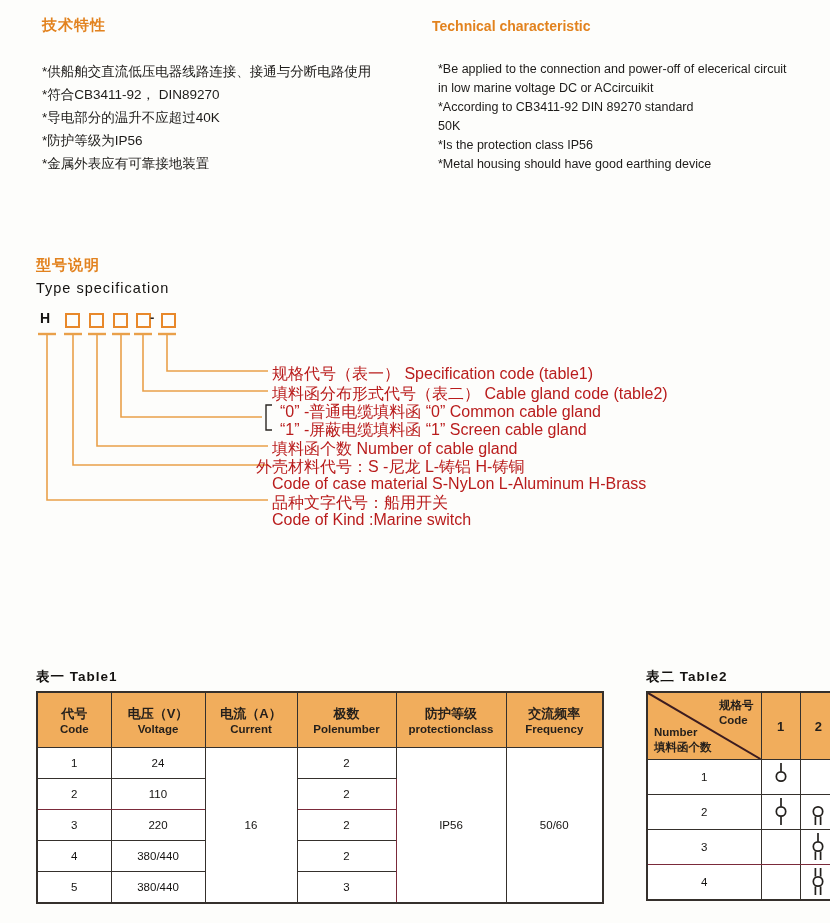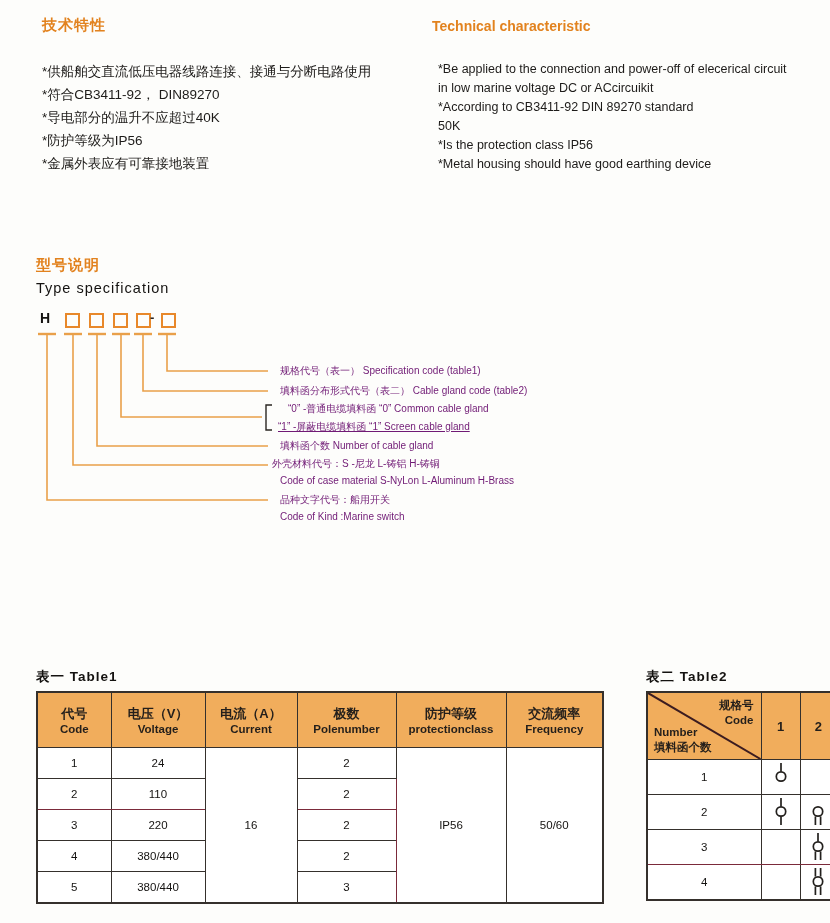--- a/index.html
+++ b/index.html
@@ -26,41 +26,41 @@
   
   .ts-zh{left:36px;top:256px;}
   .ts-en{left:36px;top:280px;font-size:14.5px;letter-spacing:1px;color:#141210;}
 
   .model-letter{left:40px;top:310px;font-size:14px;font-weight:bold;color:#141210;}
   .model-box{width:11px;height:11px;border:2px solid #e8882a;top:313px;background:transparent;}
   .model-dash{left:150px;top:310px;font-size:13px;font-weight:bold;color:#2a2622;}
 
   svg.connectors{left:0;top:0;pointer-events:none;}
 
-  .dlabel{font-size:10px;white-space:nowrap;color:#701a75;margin-left:8px;}
+  .dlabel{font-size:16px;white-space:nowrap;color:#b91c1c;}
 
   
   .tbl-caption{font-size:13.5px;font-weight:bold;color:#141210;margin:0 0 5px 0;letter-spacing:1px;}
   table{border-collapse:collapse;background:#fff;}
   table, th, td{border:1.5px solid #35302c;}
   table{border-width:2px;}
   th{background:#f1ad5c;color:#241f1b;padding:3px 2px;}
   th .zh{font-size:13px;font-weight:bold;line-height:17px;}
   th .en{font-size:11.5px;font-weight:bold;line-height:14px;}
   td{text-align:center;font-size:11.5px;color:#141210;}
   #table1-block{left:36px;top:668px;width:572px;}
   #table1 td{height:28px;}
   .maroon-left{border-left-color:#7b2a3a !important;}
   .maroon-bottom{border-bottom-color:#7b2a3a !important;}
 
   #table2-block{left:618px;top:668px;width:194px;padding-left:28px;}
   #table2 td{height:31px;}
   .diag-cell{position:relative;height:66px;padding:0;background:#f1ad5c;}
   .diag-cell svg{position:absolute;left:0;top:0;width:100%;height:100%;}
-  .diag-tr{position:absolute;top:5px;right:7px;text-align:right;font-size:11.5px;font-weight:bold;line-height:15px;}
+  .diag-tr{position:absolute;top:5px;right:7px;text-align:left;font-size:11.5px;font-weight:bold;line-height:15px;}
   .diag-bl{position:absolute;bottom:4px;left:6px;text-align:left;font-size:11.5px;font-weight:bold;line-height:15px;}
   .glandsym{display:inline-block;vertical-align:middle;}
   .symsvg circle,.symsvg line{stroke:#23201d;stroke-width:1.7;fill:none;}
 </style>
 </head>
 <body>
 
 <div class="abs h-orange" style="left:42px;top:16px;">技术特性</div>
 <div class="abs zh-bullets">
   <div class="line">*供船舶交直流低压电器线路连接、接通与分断电路使用</div>
@@ -107,23 +107,23 @@
     <path d="M97,334  V446 H268"></path>
     <path d="M73,334  V465 H268"></path>
     <path d="M47,334  V500 H268"></path>
   </g>
   <path d="M272,405 H266 V430 H272" stroke="#2a2622" stroke-width="1.4" fill="none"></path>
 </svg>
 
 <div class="abs dlabel" style="left:272px;top:364px;">规格代号（表一） Specification code (table1)</div>
 <div class="abs dlabel" style="left:272px;top:384px;">填料函分布形式代号（表二） Cable gland code (table2)</div>
 <div class="abs dlabel" style="left:280px;top:402px;">“0” -普通电缆填料函  “0” Common cable gland</div>
-<div class="abs dlabel" style="left:270px;top:420px;text-decoration:underline;">“1” -屏蔽电缆填料函  “1” Screen cable gland</div>
+<div class="abs dlabel" style="left:280px;top:420px;">“1” -屏蔽电缆填料函  “1” Screen cable gland</div>
 <div class="abs dlabel" style="left:272px;top:439px;text-align:right;">填料函个数  Number of cable gland</div>
-<div class="abs dlabel" style="left:264px;top:457px;">外壳材料代号：S -尼龙 L-铸铝 H-铸铜</div>
+<div class="abs dlabel" style="left:256px;top:457px;">外壳材料代号：S -尼龙 L-铸铝 H-铸铜</div>
 <div class="abs dlabel" style="left:272px;top:475px;">Code of case material S-NyLon L-Aluminum H-Brass</div>
 <div class="abs dlabel" style="left:272px;top:493px;">品种文字代号：船用开关</div>
 <div class="abs dlabel" style="left:272px;top:511px;">Code  of  Kind :Marine switch</div>
 
 <div class="abs" id="table1-block">
   <div class="tbl-caption">表一  Table1</div>
   <table id="table1">
     <colgroup>
       <col style="width:74px">
         <col style="width:94px">

